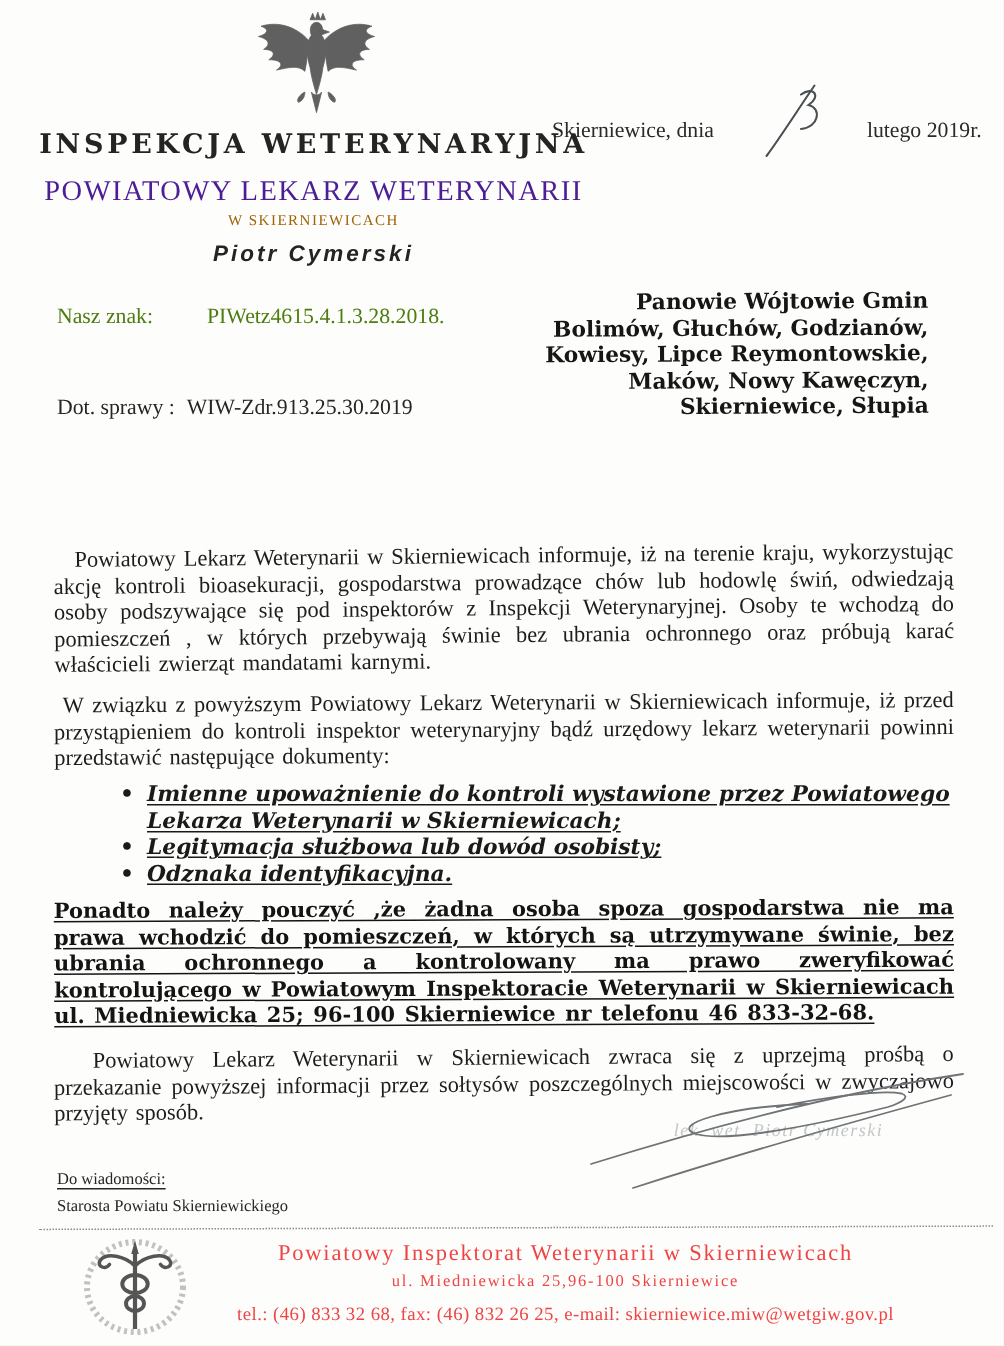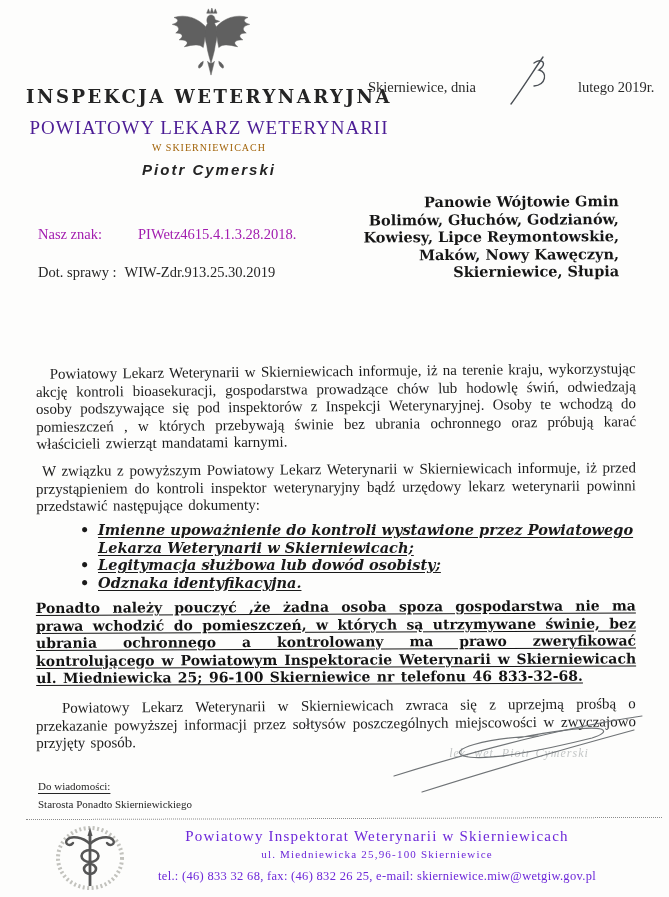--- a/index.html
+++ b/index.html
@@ -34,21 +34,21 @@
   .dateline{
     position:absolute;left:368px;top:62px;width:290px;
     font-size:14.5px;color:#2a2a2a;display:flex;align-items:center;
     white-space:nowrap;
     gap:30px;
   }
   .dateline .txt{padding-top:6px;}
   .hand-day{width:42px;height:52px;margin:-8px -2px 0 2px;flex:0 0 auto;}
 
   
-  .ref-znak{position:absolute;left:38px;top:203px;font-size:14.5px;color:#a21caf;margin-top:23px;}
+  .ref-znak{position:absolute;left:38px;top:203px;font-size:14.5px;color:#4d7c0f;}
   .ref-znak .val{margin-left:36px;}
   .ref-sprawa{position:absolute;left:38px;top:264px;font-size:14.5px;color:#262626;}
   .ref-sprawa .val{margin-left:8px;}
 
   
   .recipients{
     position:absolute;right:50px;top:193px;width:330px;
     text-align:right;
     font-family:"DejaVu Serif", serif;font-weight:bold;
     font-size:14.5px;line-height:17.5px;color:#161616;
@@ -91,21 +91,21 @@
   }
   .scribble{position:absolute;left:0;top:0;width:262px;height:92px;}
 
   
   .cc{position:absolute;left:38px;top:777px;font-size:11px;color:#262626;line-height:18px;}
   .cc .cc-label{text-decoration:underline;text-underline-offset:3px;}
 
   
   .separator{position:absolute;left:26px;top:818px;width:636px;border-top:1.5px dotted #8b8b8b;transform:rotate(-0.2deg);}
   .vet-logo{position:absolute;left:50px;top:824px;width:80px;height:68px;}
-  .footer-text{position:absolute;left:132px;top:828px;width:490px;text-align:center;color:#6d28d9;}
+  .footer-text{position:absolute;left:132px;top:828px;width:490px;text-align:center;color:#ef4444;}
   .f-org{font-size:15px;letter-spacing:1.2px;white-space:nowrap;}
   .f-addr{font-size:11px;letter-spacing:1.2px;margin-top:3px;}
   .f-contact{font-size:12.5px;letter-spacing:.3px;margin-top:9px;white-space:nowrap;}
 </style>
 </head>
 <body>
 
 <div class="page">
 
   <svg class="eagle" viewBox="0 0 100 90" xmlns="http://www.w3.org/2000/svg">
@@ -172,21 +172,21 @@
       <g fill="none" stroke="#6f7376" stroke-width="1.2" stroke-linecap="round">
         <path d="M6,70 C70,50 160,24 254,10"></path>
         <path d="M150,30 C96,32 58,44 76,50 C96,56 156,44 204,32 C214,29 219,25 213,23 C200,20 160,26 130,32"></path>
         <path d="M34,86 C96,66 180,42 246,24"></path>
       </g>
     </svg>
   </div>
 
   <div class="cc">
     <span class="cc-label">Do wiadomości:</span><br>
-    <span>Starosta Ponadto Skierniewickiego</span>
+    <span>Starosta Powiatu Skierniewickiego</span>
   </div>
 
   <div class="separator"></div>
 
   <svg class="vet-logo" viewBox="0 0 80 68" xmlns="http://www.w3.org/2000/svg">
     <ellipse cx="40" cy="34" rx="32" ry="30" fill="none" stroke="#c2c2bd" stroke-width="4" stroke-dasharray="2,2.5"></ellipse>
     <polygon points="37.5,12 40,3 42.5,12" fill="#555"></polygon>
     <rect x="38.6" y="10" width="2.8" height="52" fill="#555"></rect>
     <path d="M40,20 C33,13 21,11 17,16 C14,20 20,23 23,19" fill="none" stroke="#555" stroke-width="2.4" stroke-linecap="round"></path>
     <path d="M40,20 C47,13 59,11 63,16 C66,20 60,23 57,19" fill="none" stroke="#555" stroke-width="2.4" stroke-linecap="round"></path>

